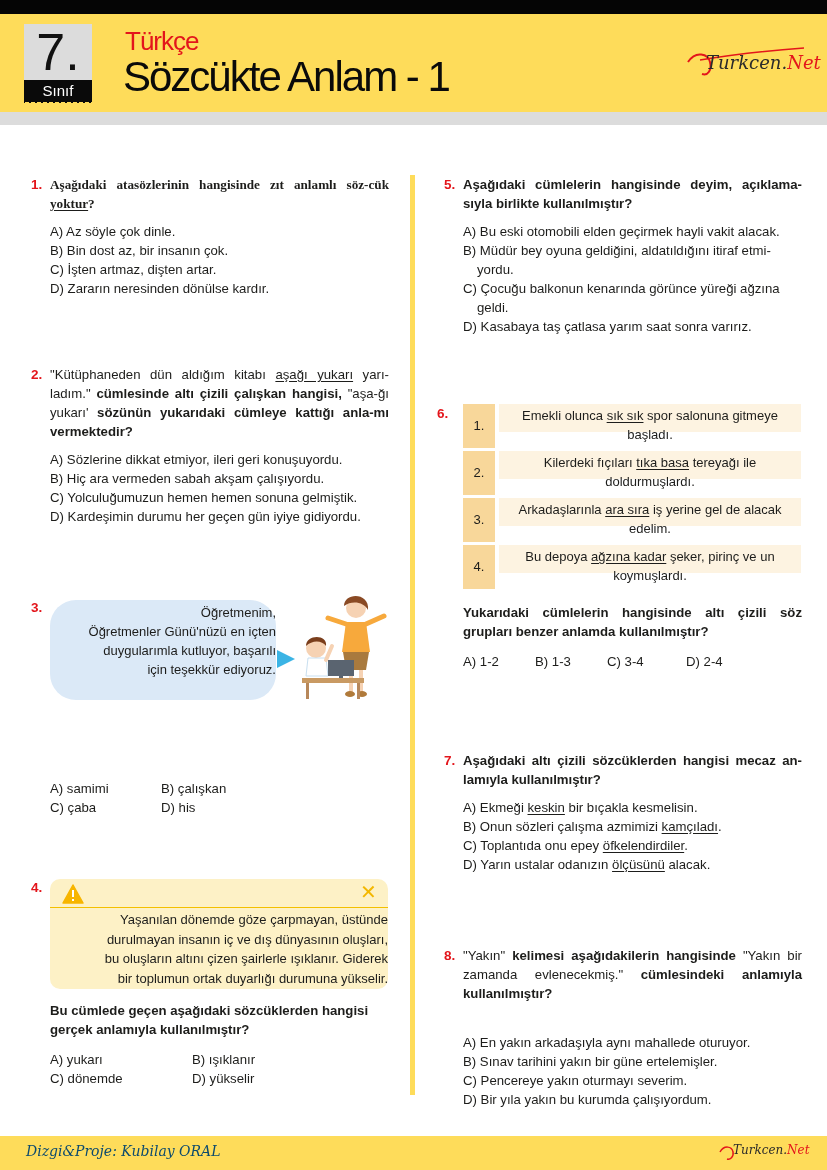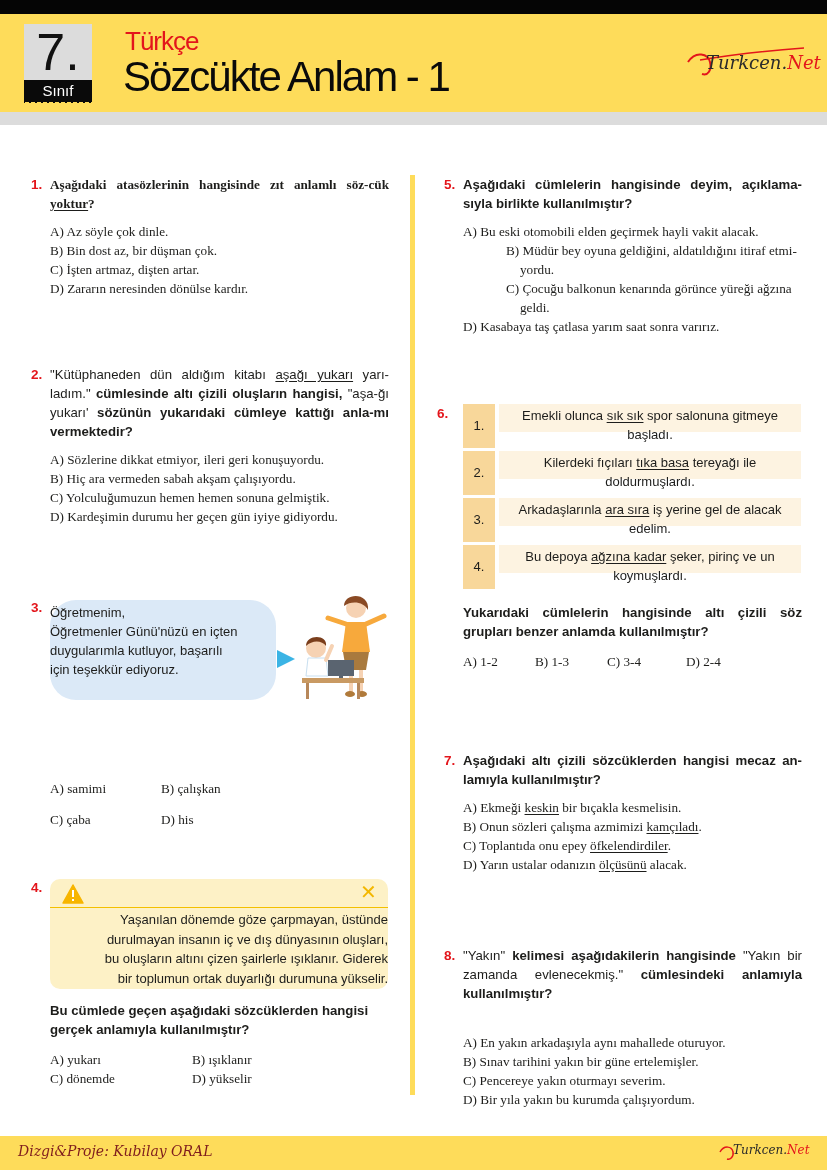--- a/index.html
+++ b/index.html
@@ -24,47 +24,47 @@
   .logo-text { position: absolute; left: 20px; top: 8px; font-family: "DejaVu Serif", serif; font-style: italic; font-size: 18px; color: #2a2a2a; letter-spacing: 0; }
   .logo-text .net { color: #e3151b; }
 
   .divider { position: absolute; left: 410px; top: 175px; width: 5px; height: 920px; background: #fedc5a; }
 
   .q { position: absolute; font-size: 13.2px; line-height: 19px; }
   .qnum { position: absolute; left: 0; top: 0; color: #e3151b; font-weight: 700; font-size: 13.5px; }
   .qtext { position: absolute; left: 19px; top: 0; font-weight: 700; text-align: justify; }
   .qtext .n { font-weight: 400; }
   .opts { position: absolute; left: 19px; }
-  .opt { display: block; white-space: nowrap; line-height: 19px; font-weight: 400; font-family: Liberation Serif, serif; }
+  .opt { display: block; white-space: nowrap; line-height: 19px; font-weight: 400; }
   .opt.wrap { white-space: normal; }
-  .indent { padding-left: 14px; text-indent: -14px; margin-left: 43px; }
+  .indent { padding-left: 14px; text-indent: -14px; }
   u { text-decoration: underline; text-underline-offset: 2px; }
 
-  .opts2 { position: absolute; left: 19px; display: grid; grid-template-columns: 111px 120px; row-gap: 12px; }
+  .opts2 { position: absolute; left: 19px; display: grid; grid-template-columns: 111px 120px; row-gap: 0; }
   .opts2b { position: absolute; left: 19px; display: grid; grid-template-columns: 142px 120px; }
   .opts4 { position: absolute; left: 19px; display: grid; grid-template-columns: 72px 72px 79px 60px; }
 
-  .bubble { position: absolute; left: 50px; top: 600px; width: 226px; height: 100px; background: #dbe9f7; border-radius: 26px; text-align: left; font-size: 13px; line-height: 19px; padding-top: 3px; }
+  .bubble { position: absolute; left: 50px; top: 600px; width: 226px; height: 100px; background: #dbe9f7; border-radius: 26px; text-align: right; font-size: 13px; line-height: 19px; padding-top: 3px; }
   .bubble-tail { position: absolute; left: 277px; top: 650px; width: 0; height: 0; border-top: 9px solid transparent; border-bottom: 9px solid transparent; border-left: 18px solid #3bb4e5; }
 
   .illus { position: absolute; left: 298px; top: 590px; width: 100px; height: 112px; }
 
   .warn { position: absolute; left: 50px; top: 879px; width: 338px; height: 110px; background: #fdf1c6; border-radius: 10px; }
   .warn-line { position: absolute; left: 0; top: 28px; width: 338px; height: 1px; background: #f3c000; }
   .warn-icon { position: absolute; left: 12px; top: 5px; width: 22px; height: 20px; }
   .warn-close { position: absolute; left: 310px; top: 3px; font-size: 20px; color: #f3b700; font-weight: 700; line-height: 20px; }
   .warn-text { position: absolute; left: 0; top: 31px; width: 338px; text-align: right; font-size: 13px; line-height: 19.5px; }
 
   .tbl { position: absolute; left: 463px; top: 404px; width: 338px; }
   .trow { position: relative; height: 44px; margin-bottom: 3px; }
   .tnum { position: absolute; left: 0; top: 0; width: 32px; height: 44px; background: #f8d79a; font-size: 13px; line-height: 44px; text-align: center; }
   .tcell { position: absolute; left: 36px; top: 0; width: 302px; height: 28px; background: #fdf3e1; font-size: 13px; line-height: 19px; text-align: center; padding: 2px 14px 0 14px; }
 
   .footer { position: absolute; left: 0; top: 1136px; width: 827px; height: 34px; background: #fedc5a; }
-  .footer-credit { position: absolute; left: 18px; top: 7px; font-family: "DejaVu Serif", serif; font-style: italic; font-size: 14px; color: #7f1d1d; }
+  .footer-credit { position: absolute; left: 26px; top: 7px; font-family: "DejaVu Serif", serif; font-style: italic; font-size: 14px; color: #0c4a6e; }
   .footer-logo { position: absolute; left: 733px; top: 7px; font-family: "DejaVu Serif", serif; font-style: italic; font-size: 12px; color: #2a2a2a; }
   .footer-logo .net { color: #e3151b; }
 </style>
 </head>
 <body>
 
 <div class="topbar"></div>
 <div class="header"></div>
 <div class="subbar"></div>
 
@@ -85,29 +85,29 @@
   <span class="logo-text"><span>Turkcen.</span><span class="net">Net</span></span>
 </div>
 
 <div class="divider"></div>
 
 <div class="q" style="left:31px; top:175px; width:358px; height:130px;">
   <span class="qnum">1.</span>
   <div class="qtext" style="width:339px;font-family:Liberation Serif, serif;"><span>Aşağıdaki atasözlerinin hangisinde zıt anlamlı söz-cük </span><u>yoktur</u><span>?</span></div>
   <div class="opts" style="top:47px;">
     <span class="opt">A) Az söyle çok dinle.</span>
-    <span class="opt">B) Bin dost az, bir düşman çok.</span>
+    <span class="opt">B) Bin dost az, bir insanın çok.</span>
     <span class="opt">C) İşten artmaz, dişten artar.</span>
     <span class="opt">D) Zararın neresinden dönülse kardır.</span>
   </div>
 </div>
 
 <div class="q" style="left:31px; top:365px; width:358px; height:170px;">
   <span class="qnum">2.</span>
-  <div class="qtext" style="width:339px;"><span class="n">"Kütüphaneden dün aldığım kitabı </span><u class="n">aşağı yukarı</u><span class="n"> yarı-ladım."</span><span> cümlesinde altı çizili oluşların hangisi, </span><span class="n">"aşa-ğı yukarı'</span><span> sözünün yukarıdaki cümleye kattığı anla-mı vermektedir?</span></div>
+  <div class="qtext" style="width:339px;"><span class="n">"Kütüphaneden dün aldığım kitabı </span><u class="n">aşağı yukarı</u><span class="n"> yarı-ladım."</span><span> cümlesinde altı çizili çalışkan hangisi, </span><span class="n">"aşa-ğı yukarı'</span><span> sözünün yukarıdaki cümleye kattığı anla-mı vermektedir?</span></div>
   <div class="opts" style="top:85px;">
     <span class="opt">A) Sözlerine dikkat etmiyor, ileri geri konuşuyordu.</span>
     <span class="opt">B) Hiç ara vermeden sabah akşam çalışıyordu.</span>
     <span class="opt">C) Yolculuğumuzun hemen hemen sonuna gelmiştik.</span>
     <span class="opt">D) Kardeşimin durumu her geçen gün iyiye gidiyordu.</span>
   </div>
 </div>
 
 <div class="q" style="left:31px; top:598px; width:30px; height:20px;">
   <span class="qnum">3.</span>

